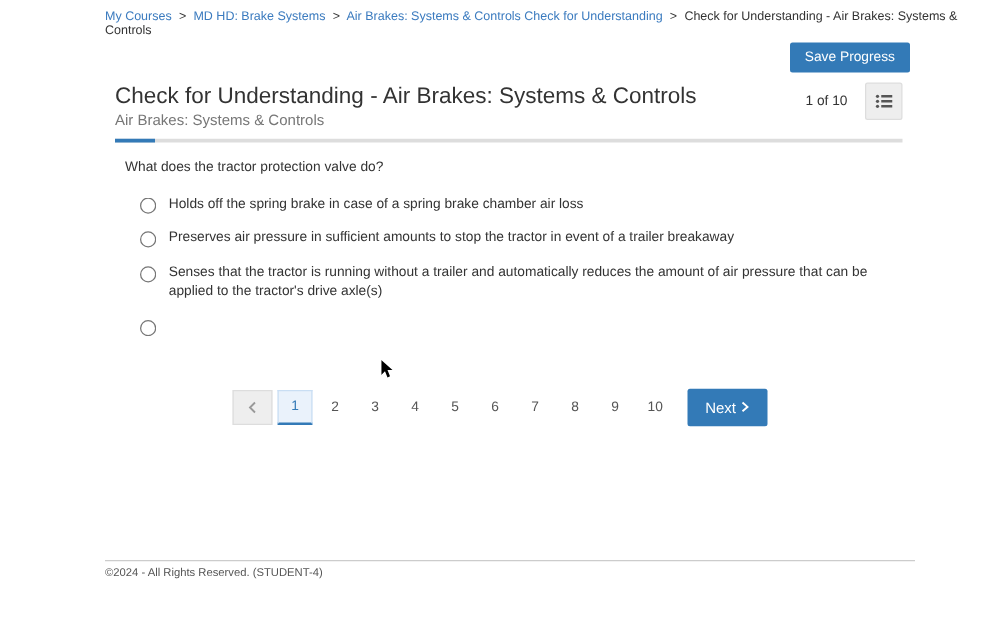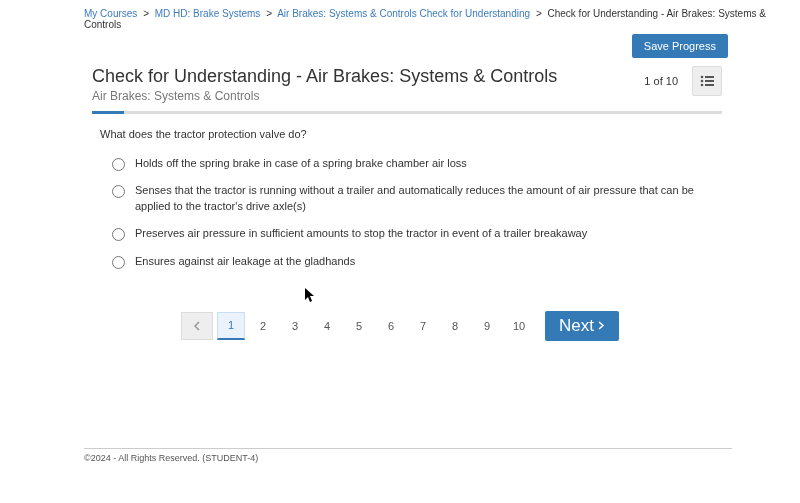--- a/index.html
+++ b/index.html
@@ -147,21 +147,21 @@
       border: 1px solid #c9def3;
       color: #337ab7;
       border-bottom: 2px solid #337ab7;
     }
     .next-btn {
       background: #337ab7;
       color: #fff;
       border: none;
       padding: 0 14px;
       height: 30px;
-      font-size: 17px;
+      font-size: 12px;
       display: flex;
       align-items: center;
       gap: 4px;
       margin-left: 8px;
       cursor: pointer;
       border-radius: 2px;
     }
     .cursor {
       position: absolute;
       left: 305px;
@@ -224,29 +224,28 @@
 
 <div class="question-text">What does the tractor protection valve do?</div>
 
 <div class="options">
   <div class="option-row">
     <input type="radio" name="q1" style="">
     <label>Holds off the spring brake in case of a spring brake chamber air loss</label>
   </div>
   <div class="option-row">
     <input type="radio" name="q1" style="">
+    <label>Preserves air pressure in sufficient amounts to stop the tractor in event of a trailer breakaway</label>
+  </div>
+  <div class="option-row">
+    <input type="radio" name="q1" style="">
     <label>Senses that the tractor is running without a trailer and automatically reduces the amount of air pressure that can be applied to the tractor's drive axle(s)</label>
   </div>
   <div class="option-row">
     <input type="radio" name="q1" style="">
-    <label>Preserves air pressure in sufficient amounts to stop the tractor in event of a trailer breakaway</label>
-  </div>
-  <div class="option-row">
-    <input type="radio" name="q1" style="">
-    <label>Ensures against air leakage at the gladhands</label>
   </div>
 </div>
 
 <div class="pager">
   <button class="pager-btn arrow-prev">
     <svg width="8" height="10" viewBox="0 0 8 10">
         <path d="M6 1 L2 5 L6 9" stroke="#999" stroke-width="1.5" fill="none"></path>
       </svg>
   </button>
   <button class="pager-btn active">1</button>

